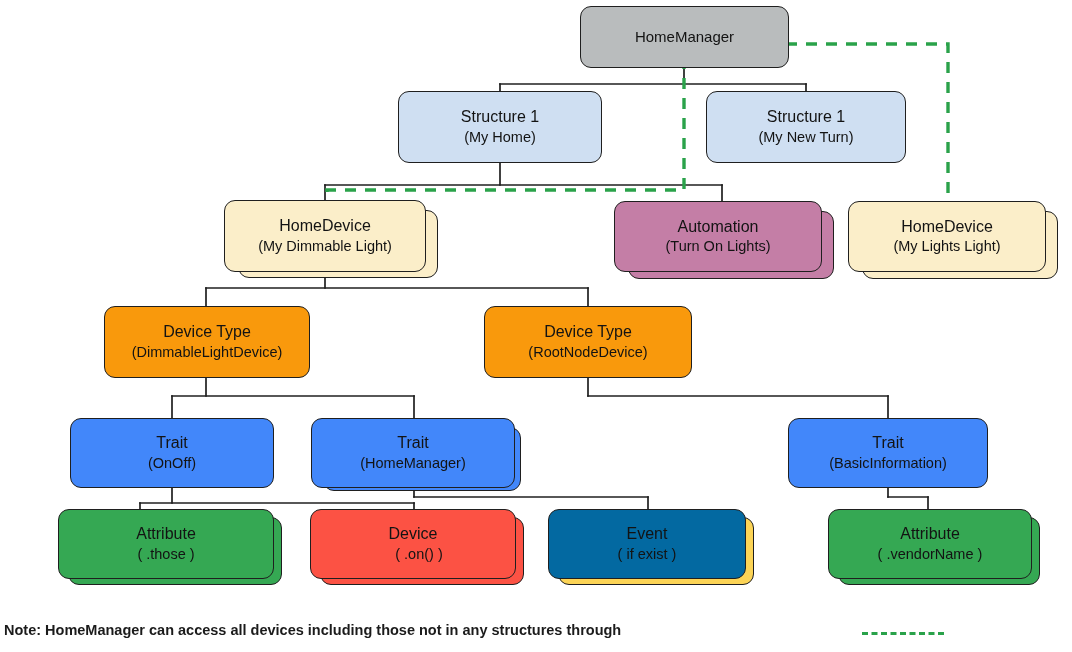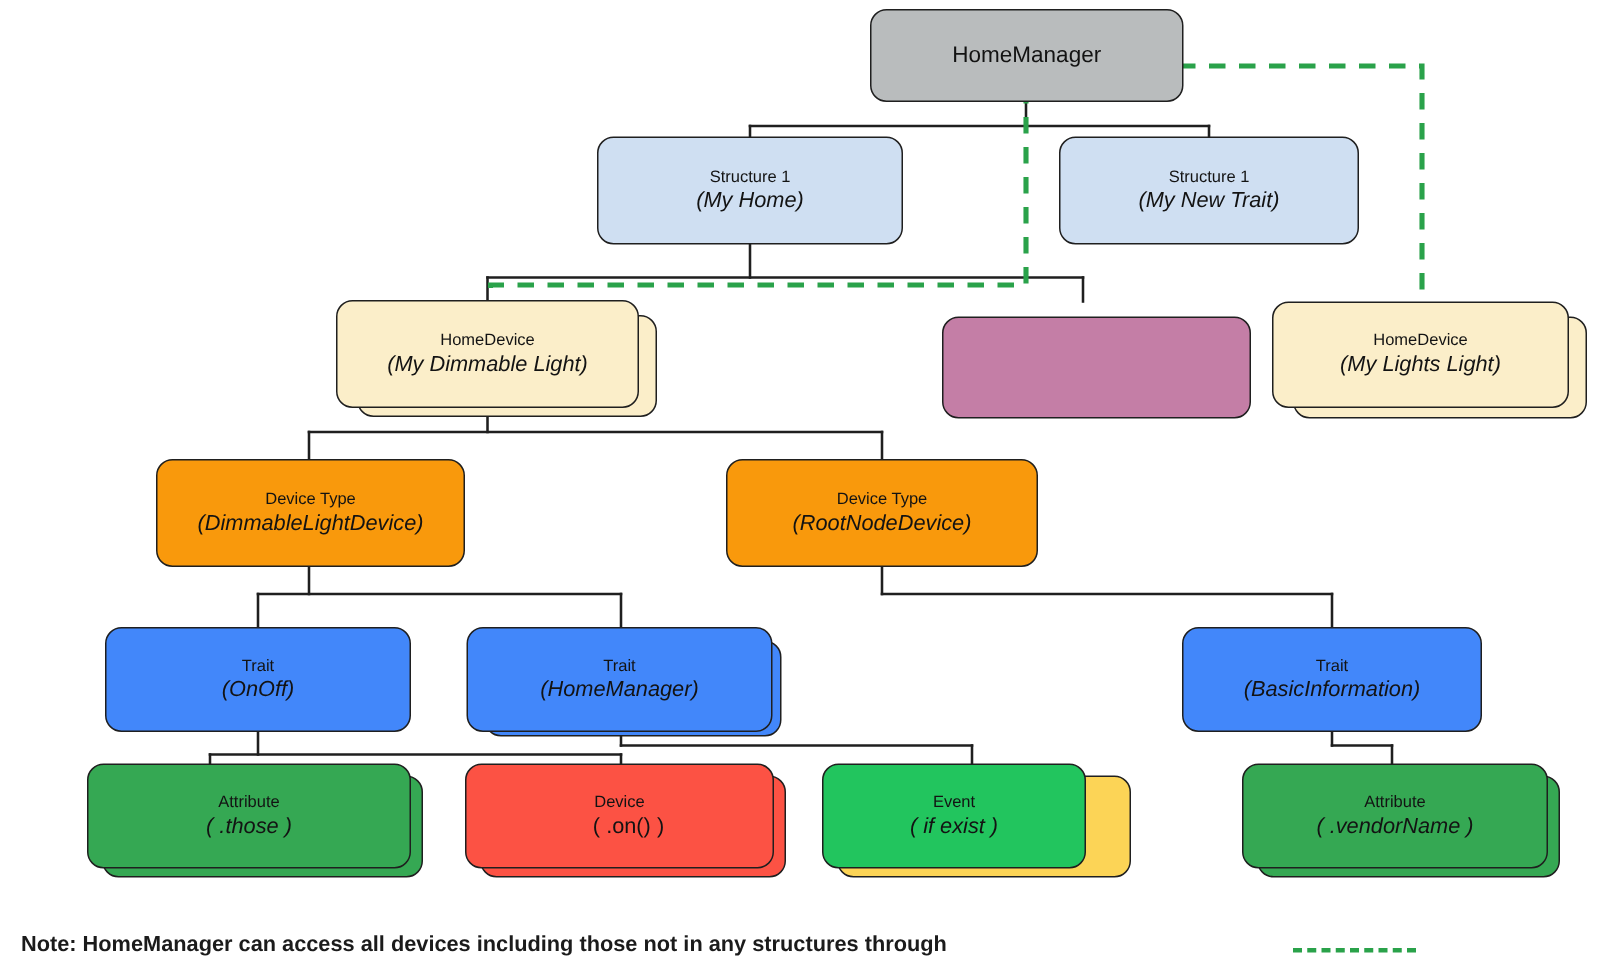--- a/index.html
+++ b/index.html
@@ -3,22 +3,22 @@
 <meta charset="utf-8">
 <style>
   html,body{margin:0;padding:0;background:#ffffff;}
   body{width:1072px;height:652px;font-family:"Liberation Sans","DejaVu Sans",sans-serif;overflow:hidden;}
   #stage{position:relative;width:1072px;height:652px;}
   #wires{position:absolute;left:0;top:0;width:1072px;height:652px;}
 
   .node{position:absolute;box-sizing:border-box;border:1.6px solid #1f1f1f;border-radius:11px;
         display:flex;flex-direction:column;align-items:center;justify-content:center;
         text-align:center;color:#131313;line-height:1.28;z-index:5;}
-  .node .l1{font-size:11px;}
-  .node .l2{font-size:14.5px;font-style:italic;}
+  .node .l1{font-size:16px;}
+  .node .l2{font-size:14.5px;}
   .node .l2.plain{font-style:normal;margin-left:12px;}
   .node.one-line .l1{font-size:15px;}
 
   
   .stack{position:absolute;box-sizing:border-box;border:1.6px solid #1f1f1f;border-radius:11px;z-index:3;}
 
   .note{position:absolute;font-size:14.5px;font-weight:bold;color:#1b1b1b;white-space:nowrap;}
   .note-dash{position:absolute;height:0;border-top:3.4px dashed #2aa24a;}
 </style>
 </head>
@@ -86,28 +86,32 @@
     <span class="l1">HomeManager</span>
   </div>
 
   <div class="node" style="left:398px;top:91px;width:204px;height:72px;background:#cfdff2;">
     <span class="l1">Structure 1</span>
     <span class="l2">(My Home)</span>
   </div>
 
   <div class="node" style="left:706px;top:91px;width:200px;height:72px;background:#cfdff2;">
     <span class="l1">Structure 1</span>
-    <span class="l2">(My New Trait)</span>
+    <span class="l2">(My New Turn)</span>
   </div>
 
   <div class="node" style="left:224px;top:200px;width:202px;height:72px;background:#fbeec9;">
     <span class="l1">HomeDevice</span>
     <span class="l2">(My Dimmable Light)</span>
   </div>
 
+  <div class="node" style="left:614px;top:201px;width:208px;height:71px;background:#c47ea6;">
+    <span class="l1">Automation</span>
+    <span class="l2">(Turn On Lights)</span>
+  </div>
 
   <div class="node" style="left:848px;top:201px;width:198px;height:71px;background:#fbeec9;">
     <span class="l1">HomeDevice</span>
     <span class="l2">(My Lights Light)</span>
   </div>
 
   <div class="node" style="left:104px;top:306px;width:206px;height:72px;background:#f9990c;">
     <span class="l1">Device Type</span>
     <span class="l2">(DimmableLightDevice)</span>
   </div>
@@ -135,26 +139,26 @@
   <div class="node" style="left:58px;top:509px;width:216px;height:70px;background:#35a853;">
     <span class="l1">Attribute</span>
     <span class="l2">( .those )</span>
   </div>
 
   <div class="node" style="left:310px;top:509px;width:206px;height:70px;background:#fc5244;">
     <span class="l1">Device</span>
     <span class="l2 plain">( .on() )</span>
   </div>
 
-  <div class="node" style="left:548px;top:509px;width:176px;height:70px;background:#22c55e;">
+  <div class="node" style="left:548px;top:509px;width:198px;height:70px;background:#0369a1;">
     <span class="l1">Event</span>
     <span class="l2">( if exist )</span>
   </div>
 
   <div class="node" style="left:828px;top:509px;width:204px;height:70px;background:#35a853;">
     <span class="l1">Attribute</span>
     <span class="l2">( .vendorName )</span>
   </div>
 
-  <div class="note" style="left:14px;top:622px;text-align:center;">Note: HomeManager can access all devices including those not in any structures through</div>
+  <div class="note" style="left:4px;top:622px;text-align:center;">Note: HomeManager can access all devices including those not in any structures through</div>
   <div class="note-dash" style="left:862px;top:632px;width:82px;"></div>
 
 </div>
 
 </body></html>

